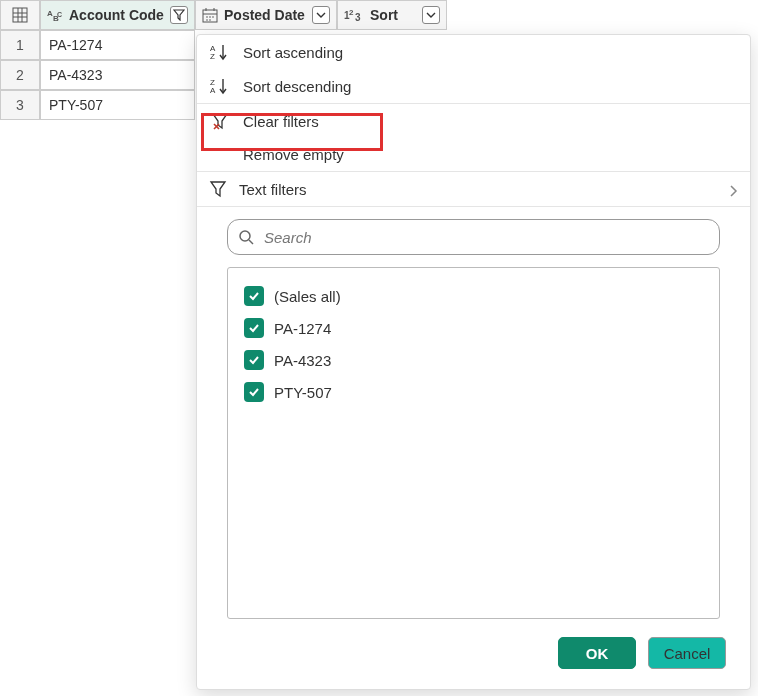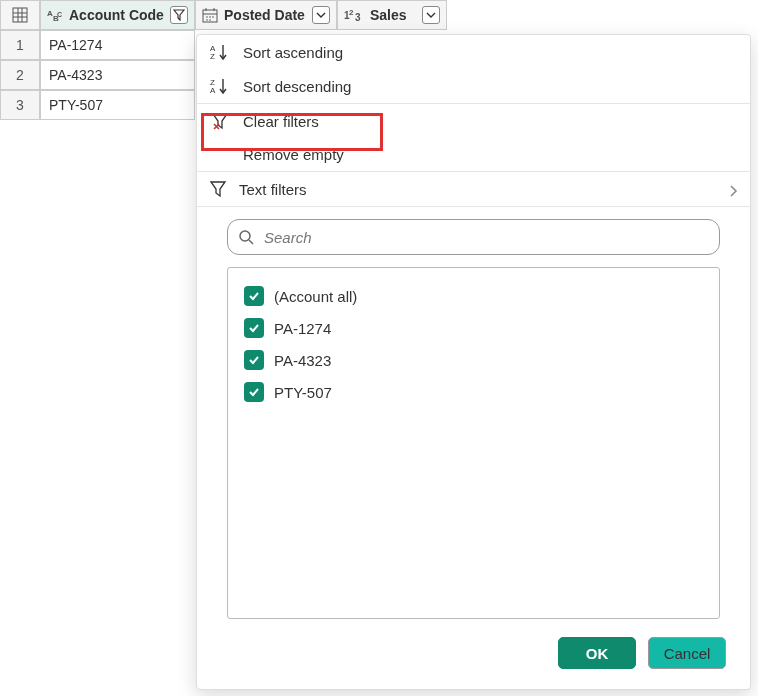--- a/index.html
+++ b/index.html
@@ -142,21 +142,21 @@
         <path d="M1 3 L5 7 L9 3" fill="none" stroke="#333" stroke-width="1.4"></path>
       </svg>
     </div>
   </div>
   <div class="hdr-cell col3">
     <svg width="20" height="16" viewBox="0 0 20 16">
       <text x="0" y="12" font-size="10" fill="#555">1</text>
       <text x="5" y="8" font-size="8" fill="#555">2</text>
       <text x="11" y="14" font-size="10" fill="#555">3</text>
     </svg>
-    <span>Sales</span>
+    <span>Sort</span>
     <div class="dropdown-btn">
       <svg width="10" height="10" viewBox="0 0 10 10">
         <path d="M1 3 L5 7 L9 3" fill="none" stroke="#333" stroke-width="1.4"></path>
       </svg>
     </div>
   </div>
 </div>
 
 <div id="table-body">
     <div class="data-row">
@@ -237,21 +237,21 @@
     </div>
   </div>
 
   <div class="list-box" id="filter-list">
       <div class="chk-row">
         <span class="chk">
           <svg width="12" height="12" viewBox="0 0 12 12">
             <path d="M2 6 L5 9 L10 3" fill="none" stroke="#fff" stroke-width="2"></path>
           </svg>
         </span>
-        <span>(Account all)</span>
+        <span>(Sales all)</span>
       </div>
       <div class="chk-row">
         <span class="chk">
           <svg width="12" height="12" viewBox="0 0 12 12">
             <path d="M2 6 L5 9 L10 3" fill="none" stroke="#fff" stroke-width="2"></path>
           </svg>
         </span>
         <span>PA-1274</span>
       </div>
       <div class="chk-row">

